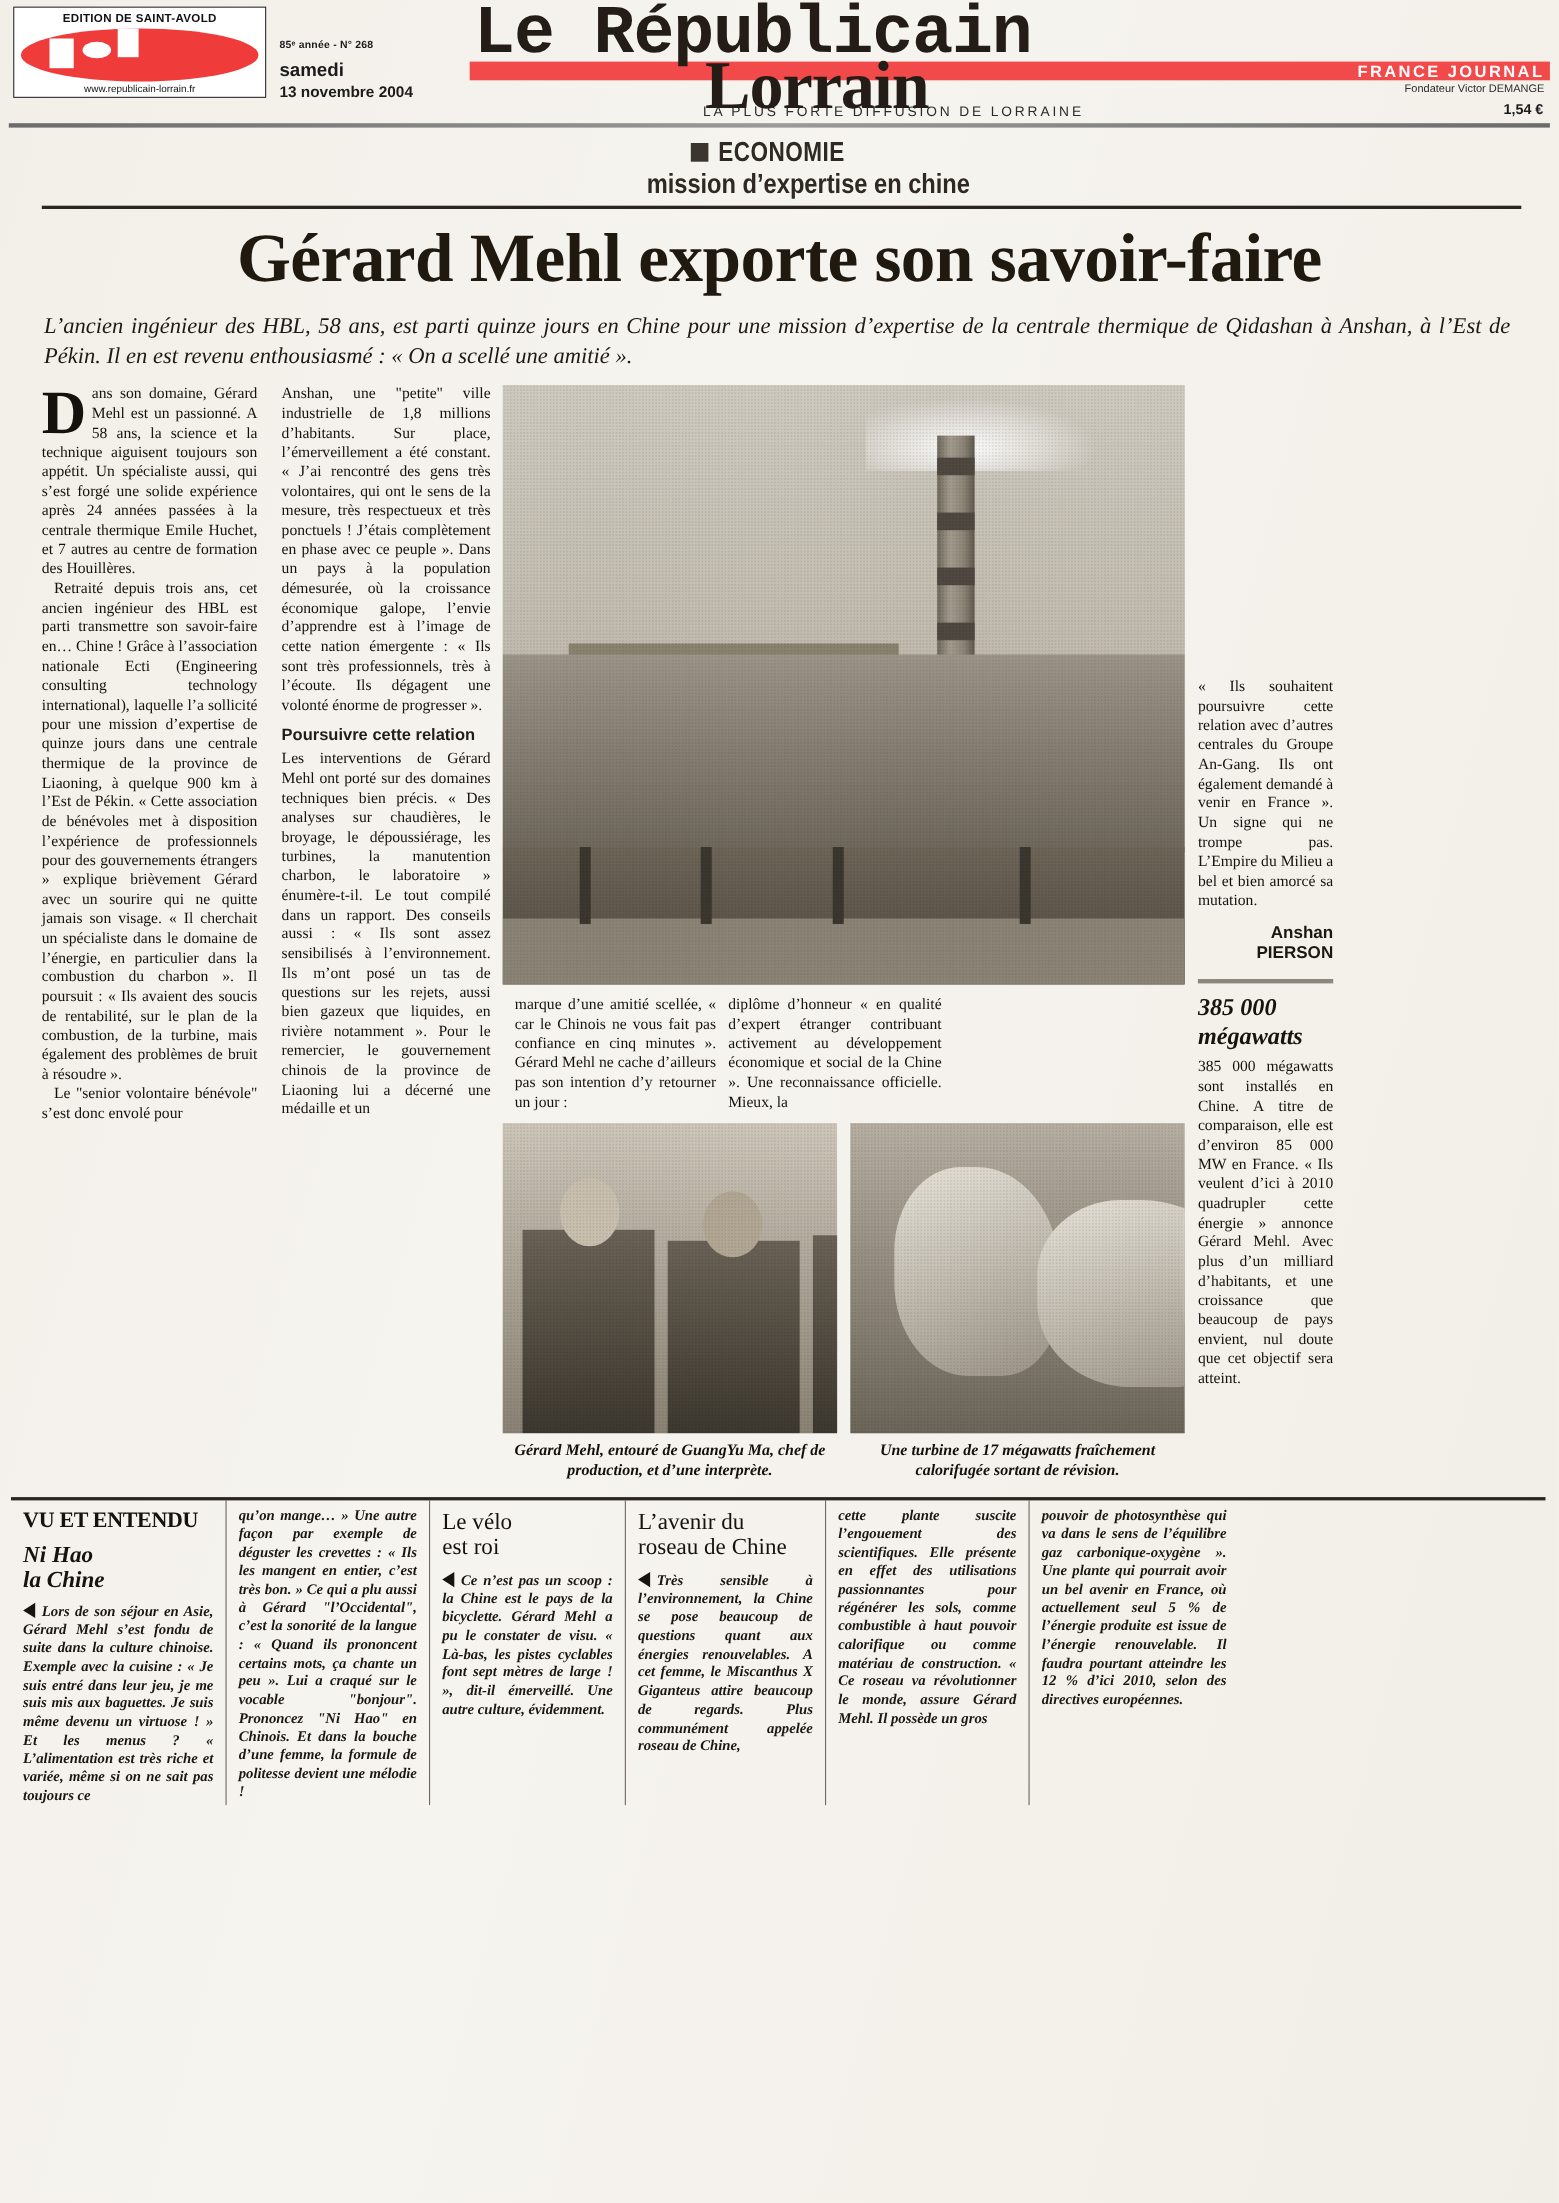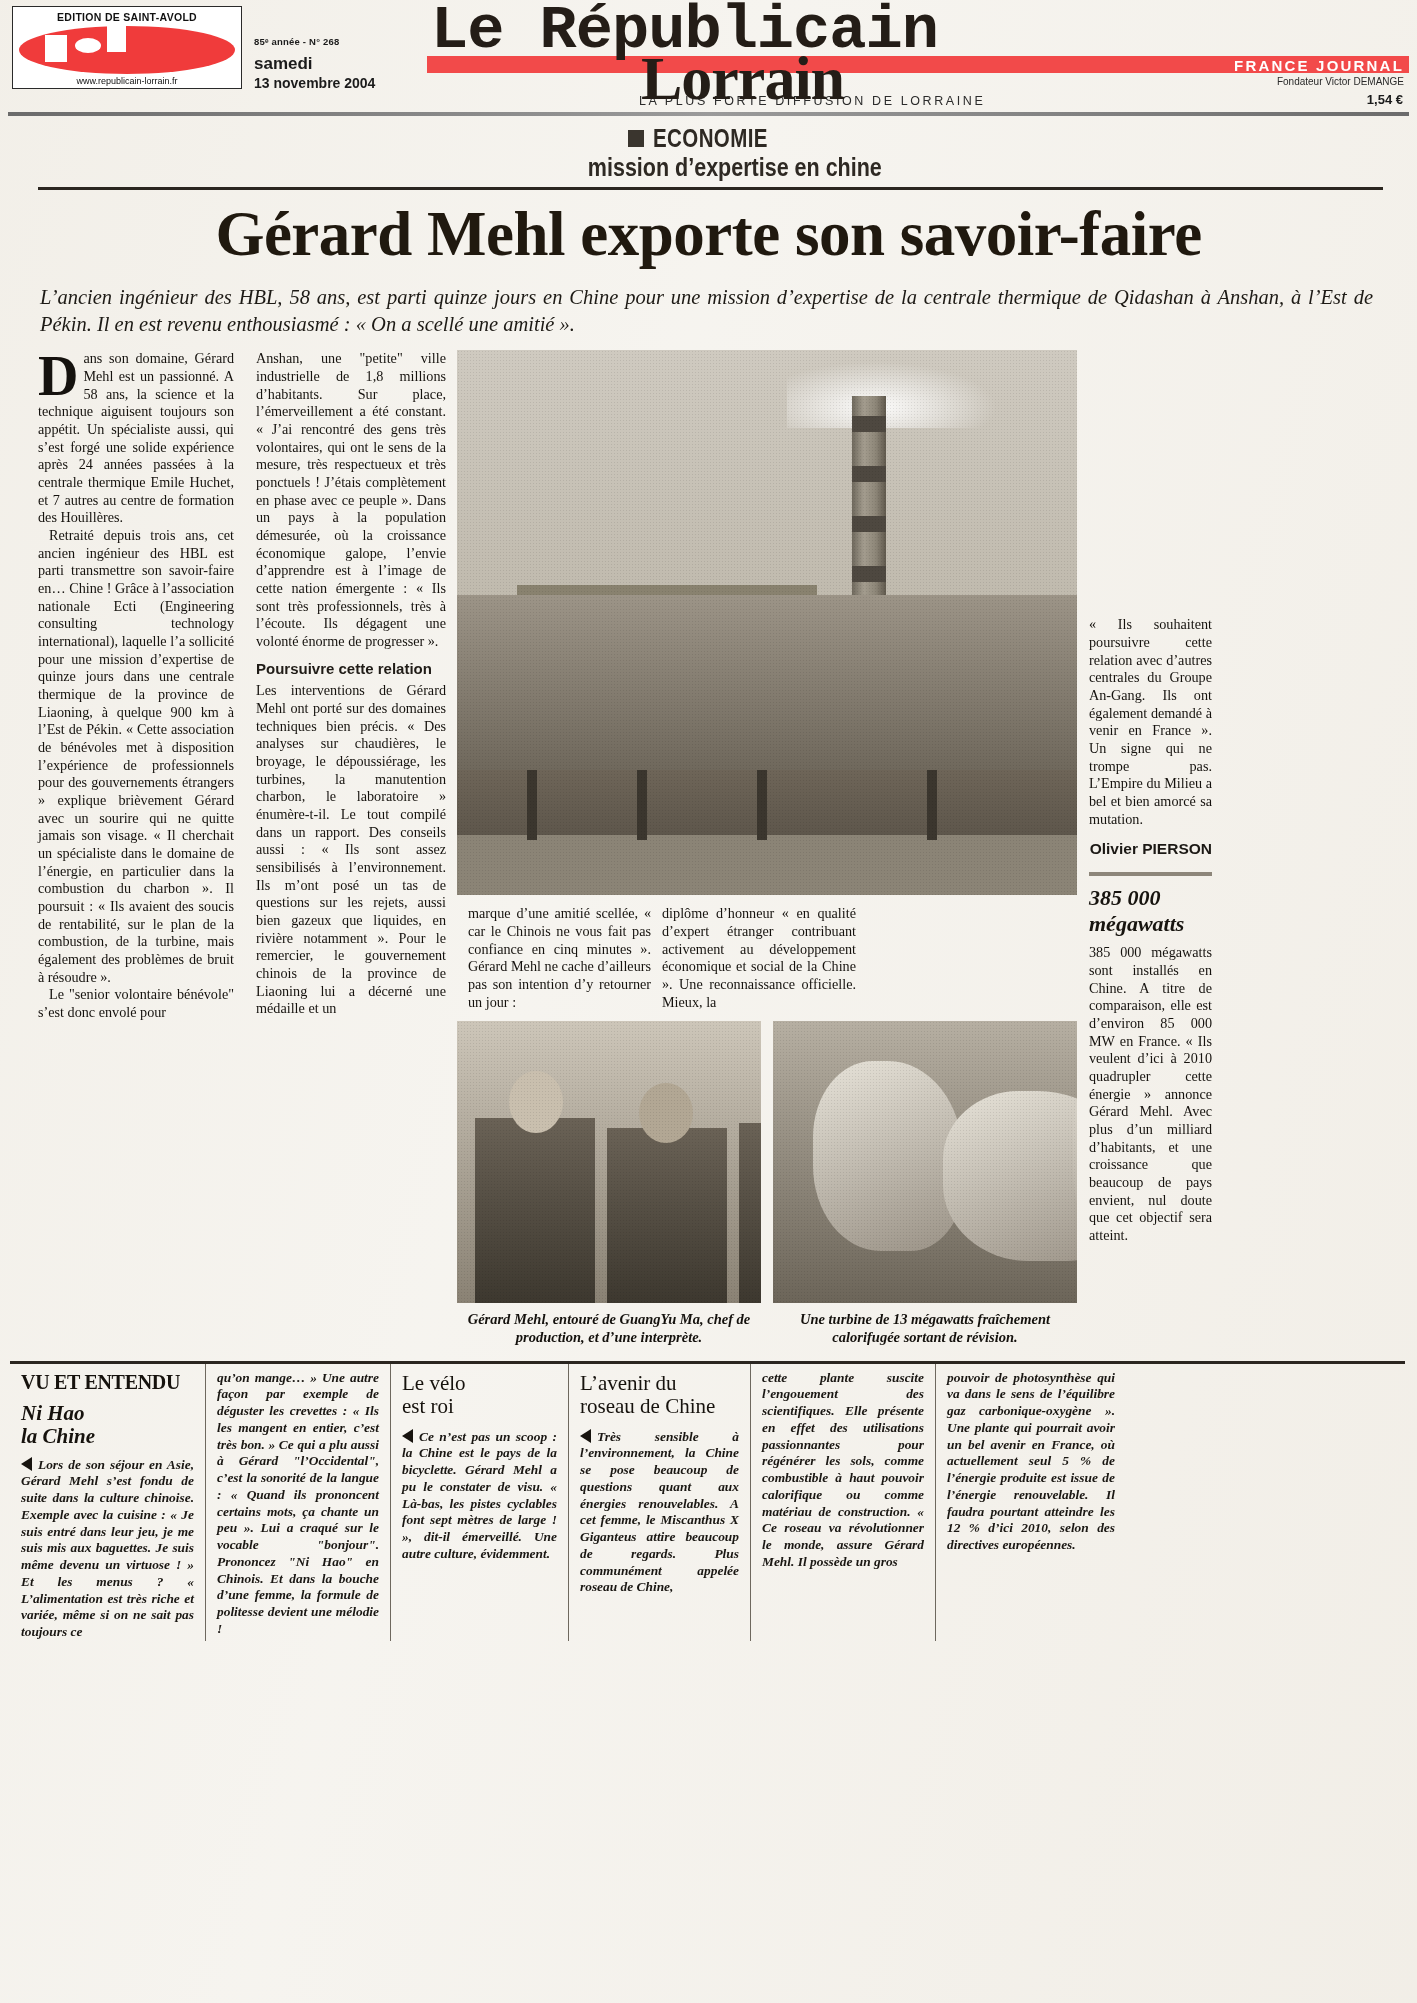--- a/index.html
+++ b/index.html
@@ -258,32 +258,32 @@
 
           </div>
           <div class="caption-it cap-center">Gérard Mehl, entouré de GuangYu Ma, chef de production, et d’une interprète.</div>
         </div>
         <div style="width:420px;">
           <div class="ph photo-turbine">
             <div class="pt-mass" style="left:40px;top:40px;width:150px;height:190px;"></div>
             <div class="pt-mass" style="left:170px;top:70px;width:190px;height:170px;"></div>
             <div class="pt-mass" style="left:300px;top:30px;width:110px;height:210px;"></div>
           </div>
-          <div class="caption-it cap-center">Une turbine de 13 mégawatts fraîchement calorifugée sortant de révision.</div>
+          <div class="caption-it cap-center">Une turbine de 17 mégawatts fraîchement calorifugée sortant de révision.</div>
         </div>
       </div>
     </div>
 
     <div class="c-cap">
       <div style="height:250px"></div>
 
       <div style="margin-top:16px;" class="col">
         <p>« Ils souhaitent poursuivre cette relation avec d’autres centrales du Groupe An-Gang. Ils ont également demandé à venir en France ». Un signe qui ne trompe pas. L’Empire du Milieu a bel et bien amorcé sa mutation.</p>
       </div>
-      <div class="byline">Olivier PIERSON</div>
+      <div class="byline">Anshan PIERSON</div>
 
       <div class="box-rule"></div>
       <div class="box-title">385 000 mégawatts</div>
       <div class="col">385 000 mégawatts sont installés en Chine. A titre de comparaison, elle est d’environ 85 000 MW en France. « Ils veulent d’ici à 2010 quadrupler cette énergie » annonce Gérard Mehl. Avec plus d’un milliard d’habitants, et une croissance que beaucoup de pays envient, nul doute que cet objectif sera atteint.</div>
     </div>
   </div>
 
   <div class="ve-wrap">
     <div class="ve-inner">
       <div class="ve-col w1">

